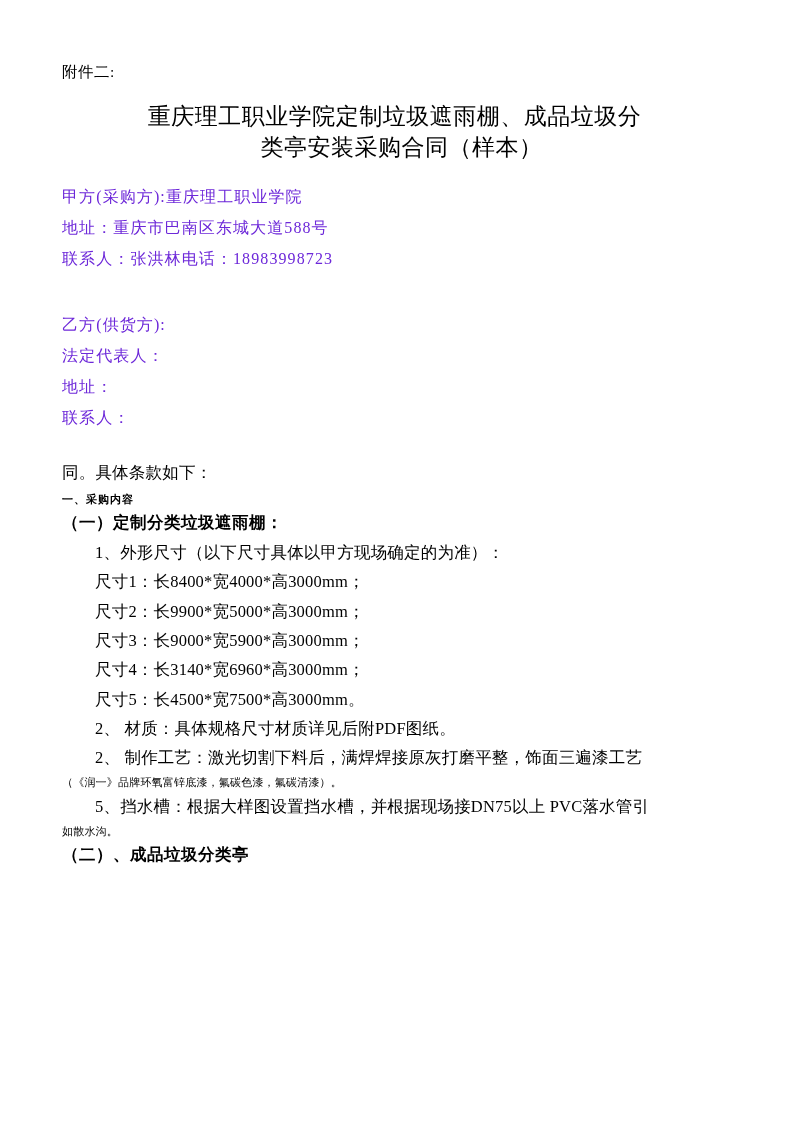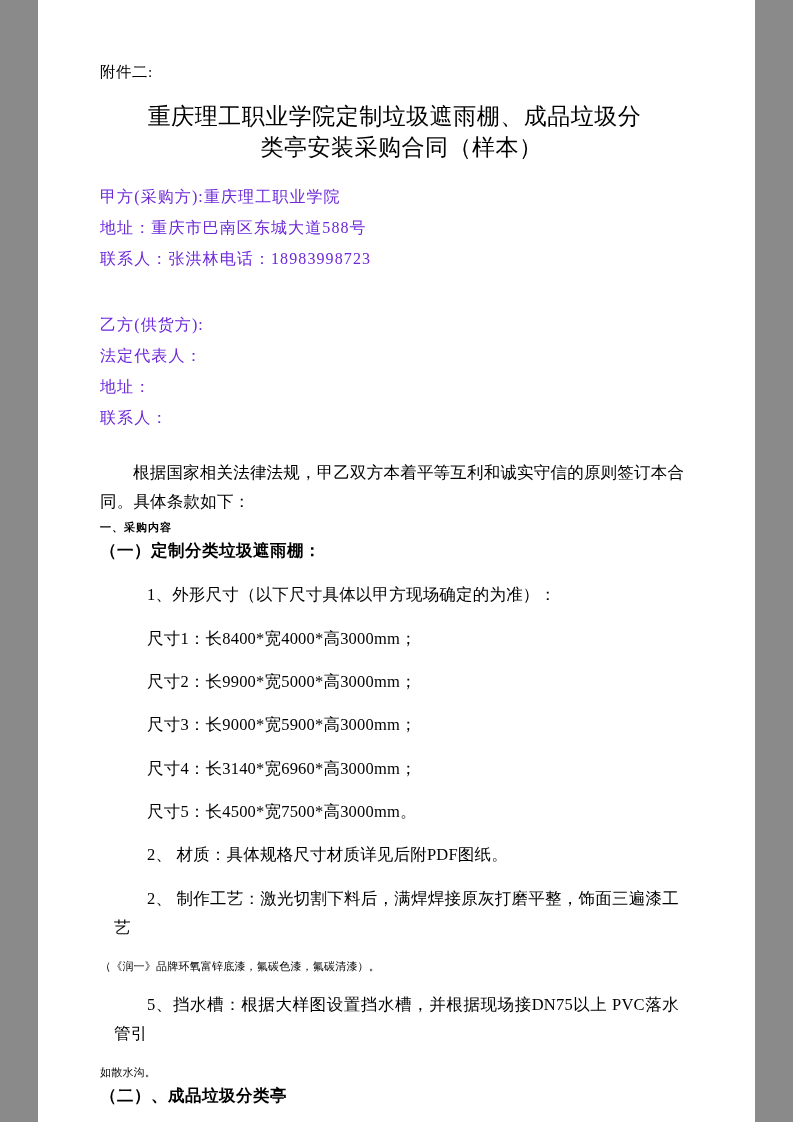--- a/index.html
+++ b/index.html
@@ -4,21 +4,21 @@
 <style>
   html, body {
     margin: 0;
     padding: 0;
     background: #8a8a8a;
   }
   body {
     font-family: "Liberation Serif", "DejaVu Serif", serif;
   }
   .page {
-    width: 717px;
+    width: 793px;
     height: 1122px;
     background: #ffffff;
     margin: 0 auto;
     position: relative;
     box-sizing: border-box;
     padding: 62px 62px 40px 62px;
     overflow: hidden;
   }
   .attach-label {
     font-size: 15.5px;
@@ -68,21 +68,21 @@
     font-weight: bold;
     line-height: 1.75;
     letter-spacing: 0.5px;
     margin: 0;
   }
   .item {
     font-size: 16.5px;
     line-height: 1.78;
     letter-spacing: 0.2px;
     text-indent: 2em;
-    margin: 14px;
+    margin: 0;
     text-align: justify;
   }
   .item-cont {
     font-size: 11px;
     line-height: 1.78;
     letter-spacing: 0.2px;
     margin: 0;
     text-align: justify;
   }
   .body-area { margin-top: 26px; }
@@ -108,21 +108,20 @@
   <div class="gap"></div>
 
   <div class="party-block">
     <div class="party-line">乙方(供货方):</div>
     <div class="party-line">法定代表人：</div>
     <div class="party-line">地址：</div>
     <div class="party-line">联系人：</div>
   </div>
 
   <div class="body-area">
-    <p class="para indent">根据国家相关法律法规，甲乙双方本着平等互利和诚实守信的原则签订本合</p>
     <p class="para">同。具体条款如下：</p>
 
     <p class="section-head">一、采购内容</p>
     <p class="sub-head">（一）定制分类垃圾遮雨棚：</p>
 
     <p class="item">1、外形尺寸（以下尺寸具体以甲方现场确定的为准）：</p>
     <p class="item">尺寸1：长8400*宽4000*高3000mm；</p>
     <p class="item">尺寸2：长9900*宽5000*高3000mm；</p>
     <p class="item">尺寸3：长9000*宽5900*高3000mm；</p>
     <p class="item">尺寸4：长3140*宽6960*高3000mm；</p>

